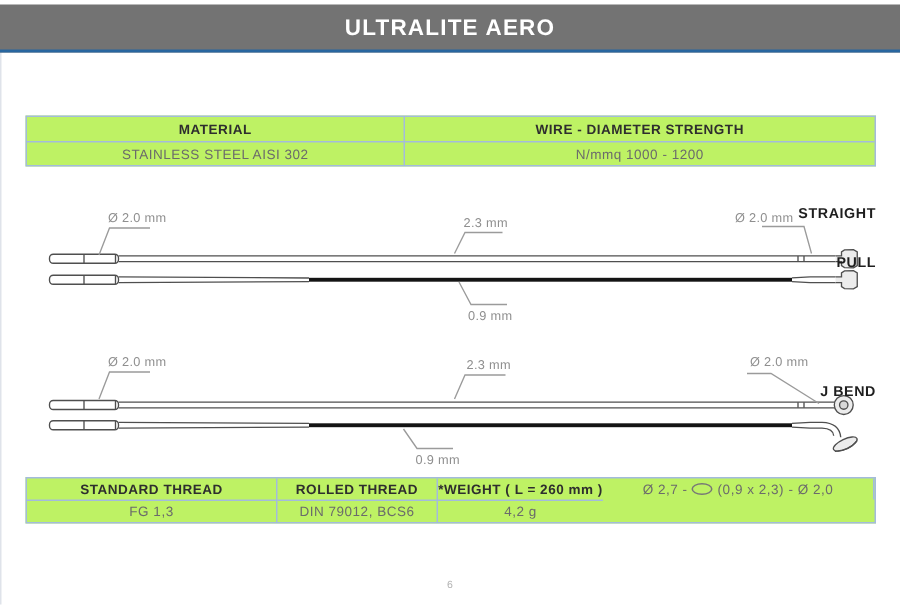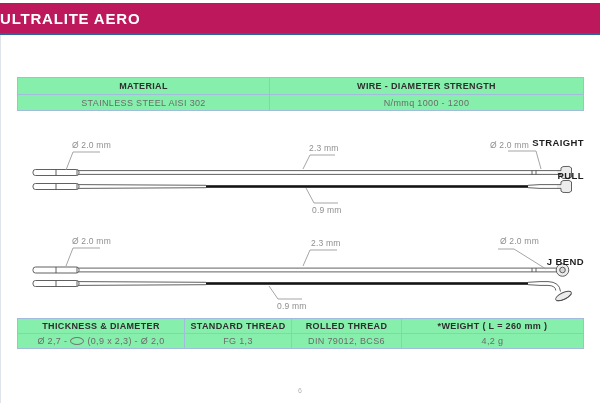--- a/index.html
+++ b/index.html
@@ -6,29 +6,29 @@
   body{
     width:600px;height:403px;position:relative;overflow:hidden;
     background:#ffffff;
     font-family:"Liberation Sans", sans-serif;
   }
   .page-edge{position:absolute;left:0;top:34px;bottom:0;width:1px;background:#dfe3ea;}
 
   
   .titlebar{
     position:absolute;left:0;top:3px;width:600px;height:30px;
-    background:#be185d;border-bottom:2px solid #28669F;
-    display:flex;align-items:center;
+    background:#737373;border-bottom:2px solid #28669F;
+    display:flex;align-items:center;justify-content:center;
   }
   .titlebar span{color:#ffffff;font-weight:bold;font-size:15px;letter-spacing:.8px;}
 
   
   .tbl{
     position:absolute;left:17px;width:565px;
-    border:1px solid #A3BBDC;display:grid;background:#86efac;
+    border:1px solid #A3BBDC;display:grid;background:#bef264;
   }
   .spec-tbl{top:77px;grid-template-columns:252px 1fr;}
   .dim-tbl{top:318px;grid-template-columns:167px 107px 110px 1fr;}
   .cell{
     display:flex;align-items:center;justify-content:center;
     font-size:9px;letter-spacing:.35px;white-space:nowrap;gap:3px;
   }
   .spec-tbl .head{height:16px;}
   .spec-tbl .val{height:15px;text-align:right;}
   .dim-tbl .head{height:14px;}
@@ -166,21 +166,20 @@
 
 <div class="dim-label" style="left:72px;top:236px;">Ø 2.0 mm</div>
 <div class="dim-label" style="left:311px;top:238px;">2.3 mm</div>
 <div class="dim-label" style="left:500px;top:236px;">Ø 2.0 mm</div>
 <div class="dim-label" style="left:277px;top:301px;">0.9 mm</div>
 <div class="spoke-title" style="top:234px;">
   <div>J BEND</div>
 </div>
 
 <div class="tbl dim-tbl">
-  <div class="cell head bR bB">THICKNESS &amp; DIAMETER</div>
   <div class="cell head bR bB">STANDARD THREAD</div>
   <div class="cell head bR bB">ROLLED THREAD</div>
   <div class="cell head bB">*WEIGHT ( L = 260 mm )</div>
 
   <div class="cell val bR">
     <span>Ø 2,7 -</span>
     <span class="oval"></span>
     <span>(0,9 x 2,3) - Ø 2,0</span>
   </div>
   <div class="cell val bR">FG 1,3</div>

